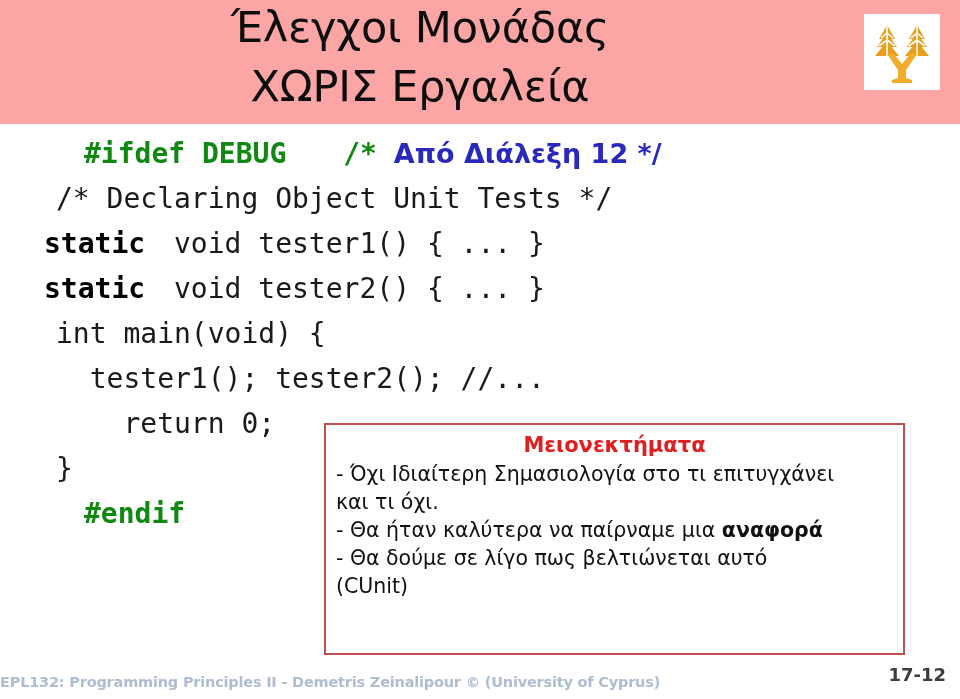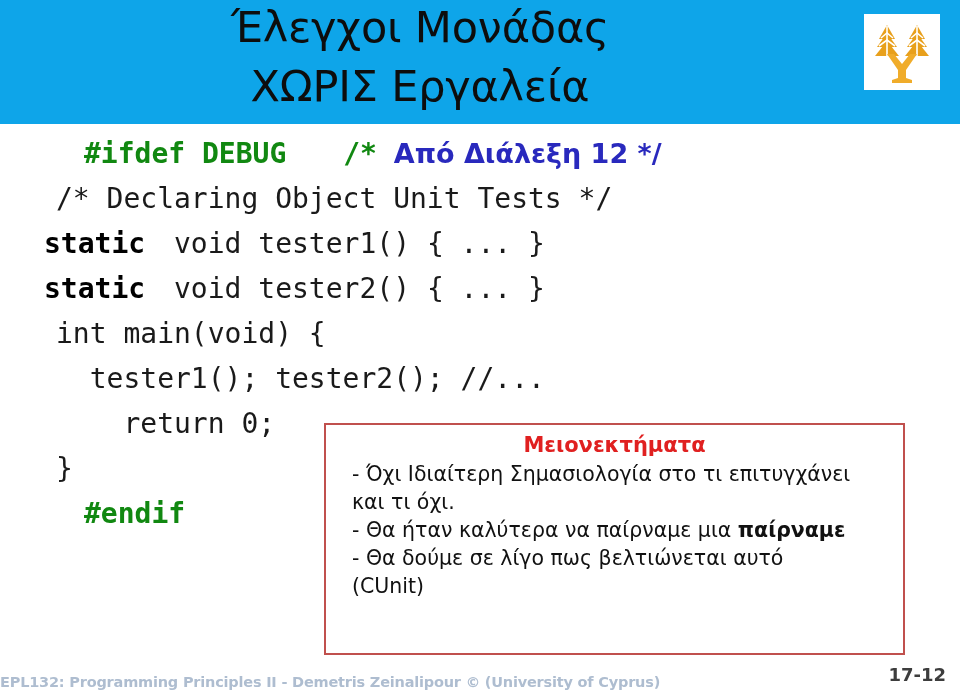--- a/index.html
+++ b/index.html
@@ -14,21 +14,21 @@
     overflow: hidden;
     font-family: "DejaVu Sans", sans-serif;
   }
 
   
   #header-band {
     position: absolute;
     left: 0; top: 0;
     width: 960px;
     height: 124px;
-    background: #0ea5e9;
+    background: #fca5a5;
   }
   #slide-title {
     position: absolute;
     left: 0; top: -2px;
     width: 840px;
     text-align: center;
     font-family: "DejaVu Sans", sans-serif;
     font-size: 43px;
     line-height: 59px;
     color: #0d0d0d;
@@ -83,21 +83,20 @@
     color: #e02020;
     line-height: 28px;
     margin: 0 0 1px 0;
     text-align: center;
   }
   .callout-line {
     font-family: "DejaVu Sans", sans-serif;
     font-size: 20.5px;
     line-height: 28px;
     color: #111111;
-    margin-left: 16px;
   }
   .callout-line b { font-weight: bold; }
 
   
   #footer-text {
     position: absolute;
     left: 0;
     top: 674px;
     width: 960px;
     font-family: "DejaVu Sans", sans-serif;
@@ -151,20 +150,20 @@
   </svg>
 </div>
 
 <div id="code-block"><div class="code-line"><span class="tok-green">#ifdef DEBUG </span><span class="tok-green">/* </span><span class="tok-blue">Από Διάλεξη 12 */</span></div><div class="code-line"><span class="tok-plain">/* Declaring Object Unit Tests */</span></div><div class="code-line"><span class="tok-bold">static</span><span class="tok-plain"> void tester1() { ... }</span></div><div class="code-line"><span class="tok-bold">static</span><span class="tok-plain"> void tester2() { ... }</span></div><div class="code-line"><span class="tok-plain">int main(void) {</span></div><div class="code-line"><span class="tok-plain">  tester1(); tester2(); //...</span></div><div class="code-line"><span class="tok-plain">    return 0;</span></div><div class="code-line"><span class="tok-plain">}</span></div><div class="code-line"><span class="tok-green">#endif</span></div></div>
 
 <div id="callout-box">
   <div id="callout-title">Μειονεκτήματα</div>
   <div id="callout-body">
       <div class="callout-line"><span>- Όχι Ιδιαίτερη Σημασιολογία στο τι επιτυγχάνει</span></div>
       <div class="callout-line"><span>και τι όχι.</span></div>
-      <div class="callout-line"><span>- Θα ήταν καλύτερα να παίρναμε μια </span><b>παίρναμε</b></div>
+      <div class="callout-line"><span>- Θα ήταν καλύτερα να παίρναμε μια </span><b>αναφορά</b></div>
       <div class="callout-line"><span>- Θα δούμε σε λίγο πως βελτιώνεται αυτό</span></div>
       <div class="callout-line"><span>(CUnit)</span></div>
     </div>
 </div>
 
 <div id="footer-text">EPL132: Programming Principles II - Demetris Zeinalipour © (University of Cyprus)</div>
 <div id="page-number">17-12</div>
 
 </body></html>

